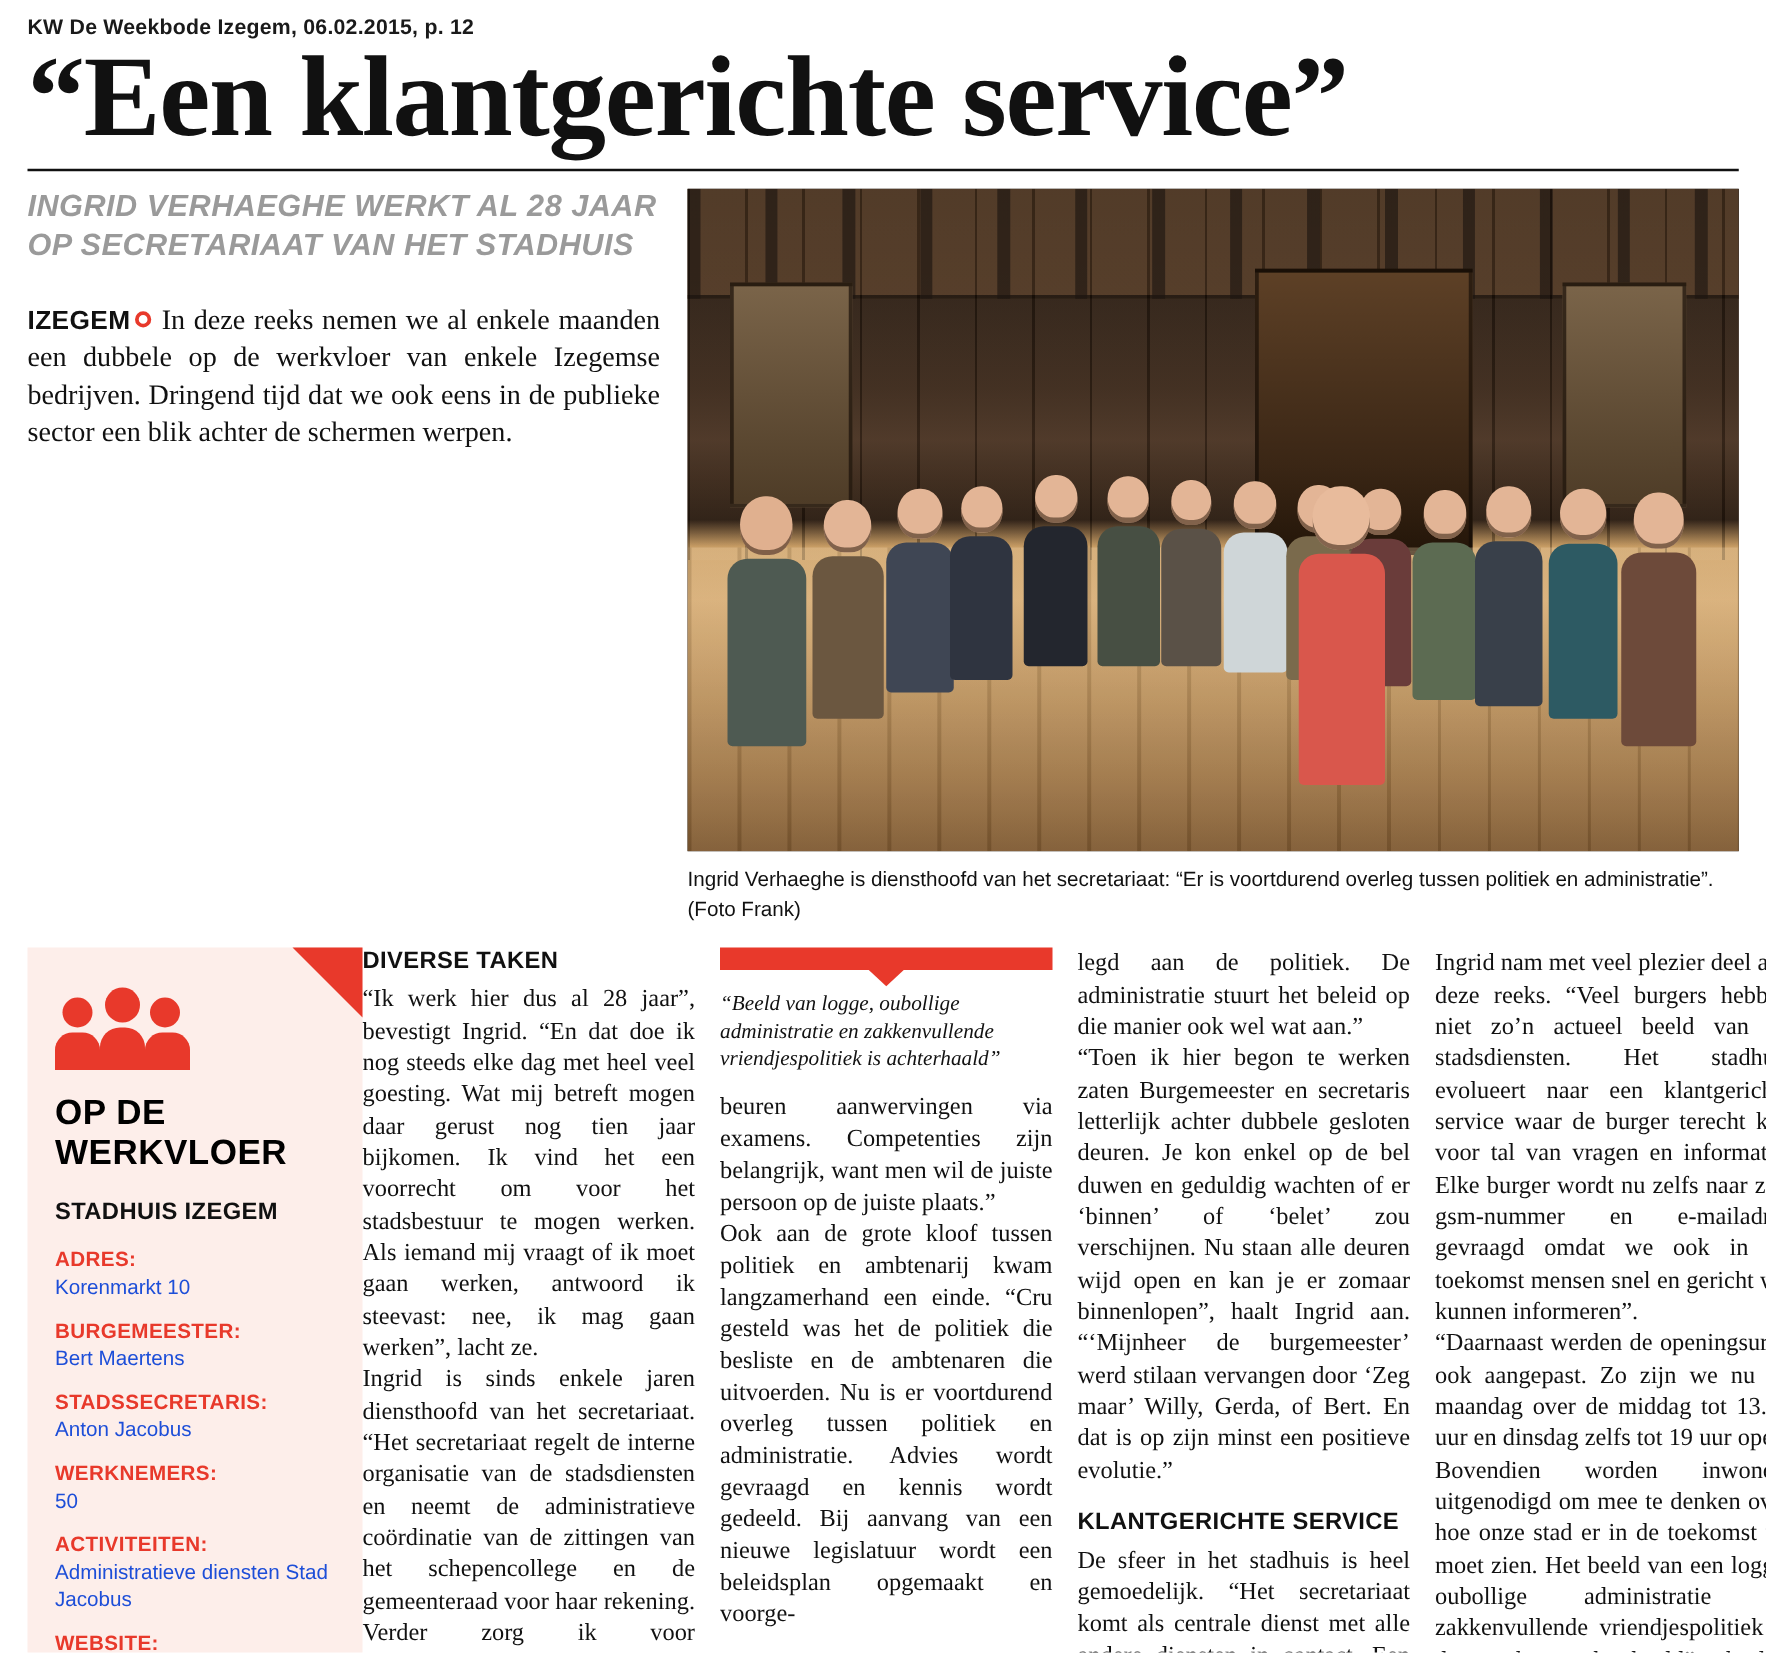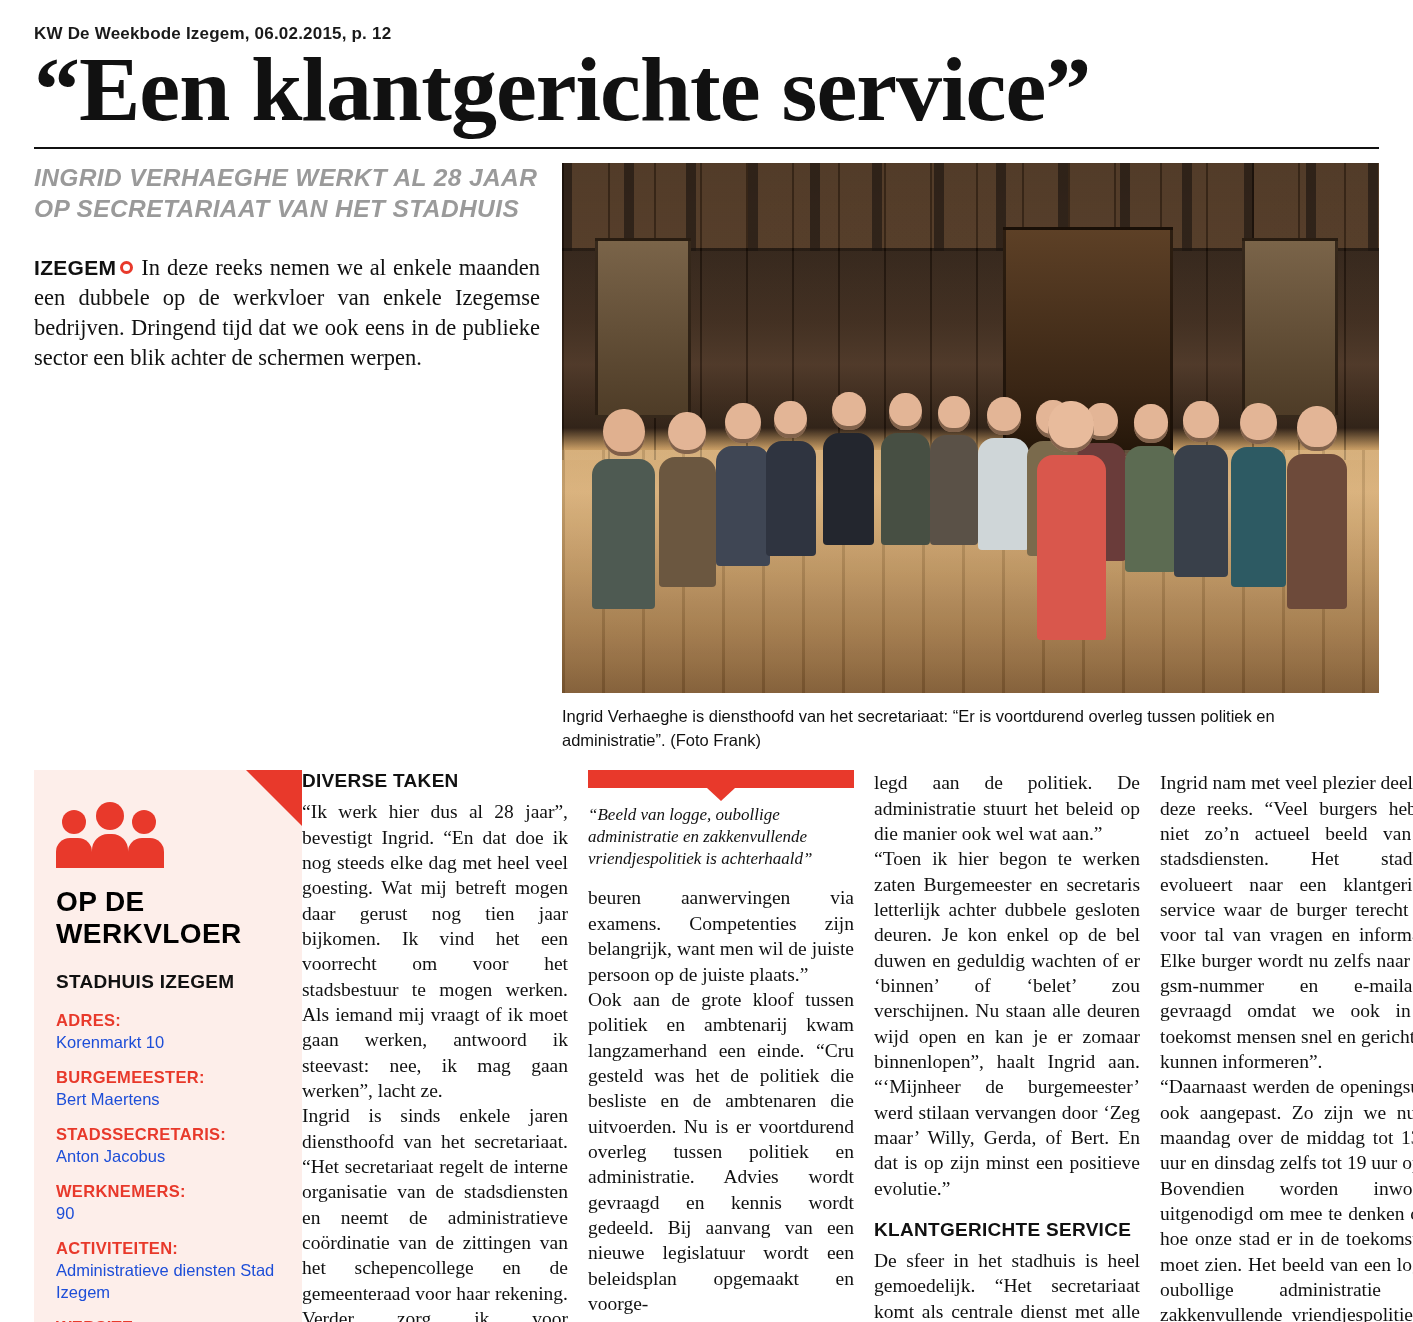--- a/index.html
+++ b/index.html
@@ -12,21 +12,21 @@
     height: 1322px;
     font-family: "Liberation Serif", serif;
     color: #111;
     position: relative;
     overflow: hidden;
   }
   .page {
     width: 1413px;
     height: 1322px;
     position: relative;
-    padding: 12px;
+    padding: 0;
     box-sizing: border-box;
   }
 
   
   .source-line {
     font-family: "Liberation Sans", sans-serif;
     font-size: 17px;
     font-weight: bold;
     color: #1a1a1a;
     padding: 12px 0 0 22px;
@@ -426,25 +426,25 @@
           <div class="field">
             <div class="field-label">BURGEMEESTER:</div>
             <div class="field-value">Bert Maertens</div>
           </div>
           <div class="field">
             <div class="field-label">STADSSECRETARIS:</div>
             <div class="field-value">Anton Jacobus</div>
           </div>
           <div class="field">
             <div class="field-label">WERKNEMERS:</div>
-            <div class="field-value">90</div>
+            <div class="field-value">50</div>
           </div>
           <div class="field">
             <div class="field-label">ACTIVITEITEN:</div>
-            <div class="field-value">Administratieve diensten Stad Izegem</div>
+            <div class="field-value">Administratieve diensten Stad Jacobus</div>
           </div>
           <div class="field">
             <div class="field-label">WEBSITE:</div>
 
           </div>
         </div>
 
       </div>
 
       <div class="col col-2">

